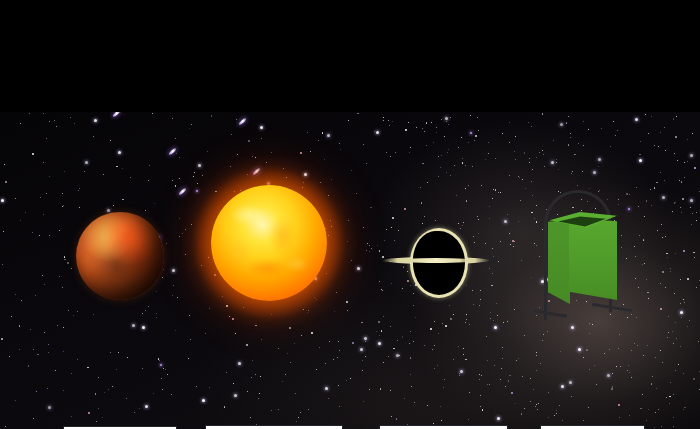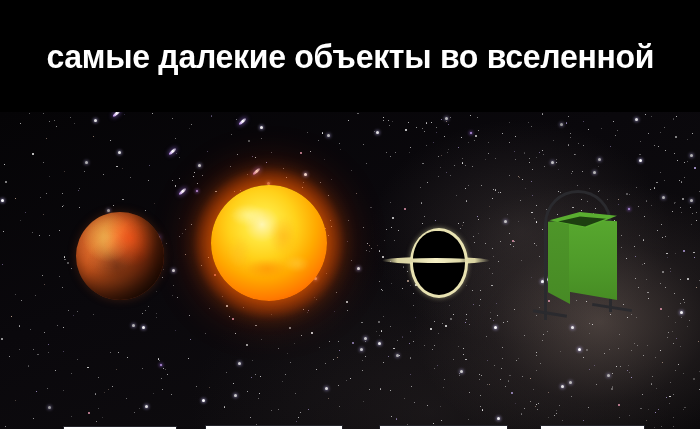--- a/index.html
+++ b/index.html
@@ -260,23 +260,20 @@
     text-align: left;
     border-bottom: none;
     overflow: hidden;
   }
 </style>
 </head>
 <body>
 
 <div id="page">
 
-  <div id="title-bar">
-    <div id="title-text">самые далекие объекты во вселенной</div>
-  </div>
 
   <div id="scene">
 
     <div class="starlayer" id="stars">
         <div class="star" style="width: 1px; height: 1px; left: 595.5px; top: 271.6px; opacity: 0.64;"></div>
         <div class="star" style="width: 1px; height: 1px; left: 465.3px; top: 75.5px; opacity: 0.91;"></div>
         <div class="star" style="width: 1.6px; height: 1.6px; left: 587.7px; top: 16.9px; opacity: 0.92;"></div>
         <div class="star" style="width: 1.6px; height: 1.6px; left: 378.9px; top: 138.2px; opacity: 0.75;"></div>
         <div class="star" style="width: 1px; height: 1px; left: 609.5px; top: 202px; opacity: 0.8;"></div>
         <div class="star" style="width: 1.6px; height: 1.6px; left: 675.1px; top: 24.4px; opacity: 0.59;"></div>

